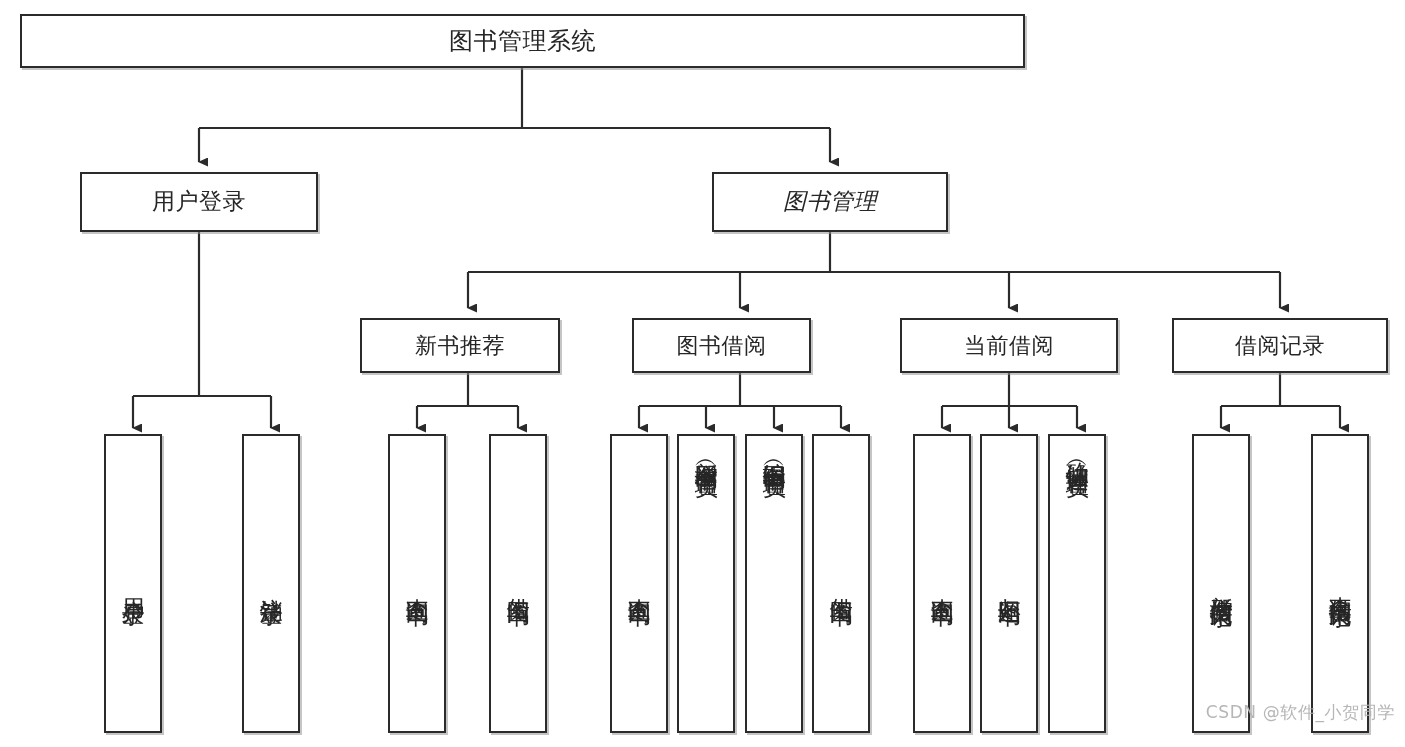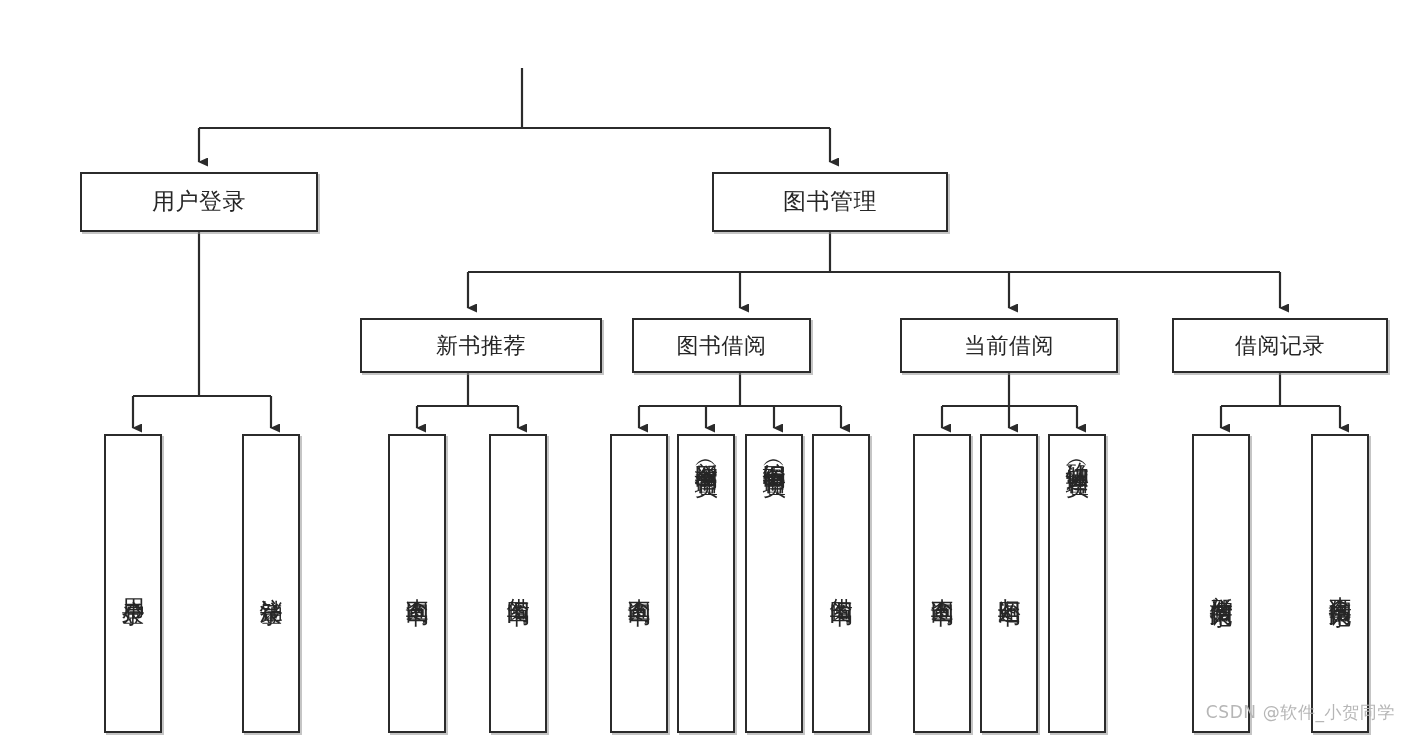--- a/index.html
+++ b/index.html
@@ -135,29 +135,32 @@
       <path d="M1009,406 L1009,428" marker-end="url(#arrow)"></path>
       <path d="M1077,406 L1077,428" marker-end="url(#arrow)"></path>
 
       <path d="M1280,373 L1280,406"></path>
       <path d="M1221,406 L1340,406"></path>
       <path d="M1221,406 L1221,428" marker-end="url(#arrow)"></path>
       <path d="M1340,406 L1340,428" marker-end="url(#arrow)"></path>
     </g>
   </svg>
 
+  <div class="node root">
+    <span class="label">图书管理系统</span>
+  </div>
 
   <div class="node l1" style="left:80px; top:172px; width:238px;">
     <span class="label">用户登录</span>
   </div>
-  <div class="node l1" style="left:712px; top:172px; width:236px;">
+  <div class="node l1" style="left:712px; top:172px; width:236px;font-style:italic;">
     <span class="label">图书管理</span>
   </div>
 
-  <div class="node l2" style="left:360px; top:318px; width:242px;">
+  <div class="node l2" style="left:360px; top:318px; width:200px;">
     <span class="label">新书推荐</span>
   </div>
   <div class="node l2" style="left:632px; top:318px; width:179px;">
     <span class="label">图书借阅</span>
   </div>
   <div class="node l2" style="left:900px; top:318px; width:218px;">
     <span class="label">当前借阅</span>
   </div>
   <div class="node l2" style="left:1172px; top:318px; width:216px;">
     <span class="label">借阅记录</span>

